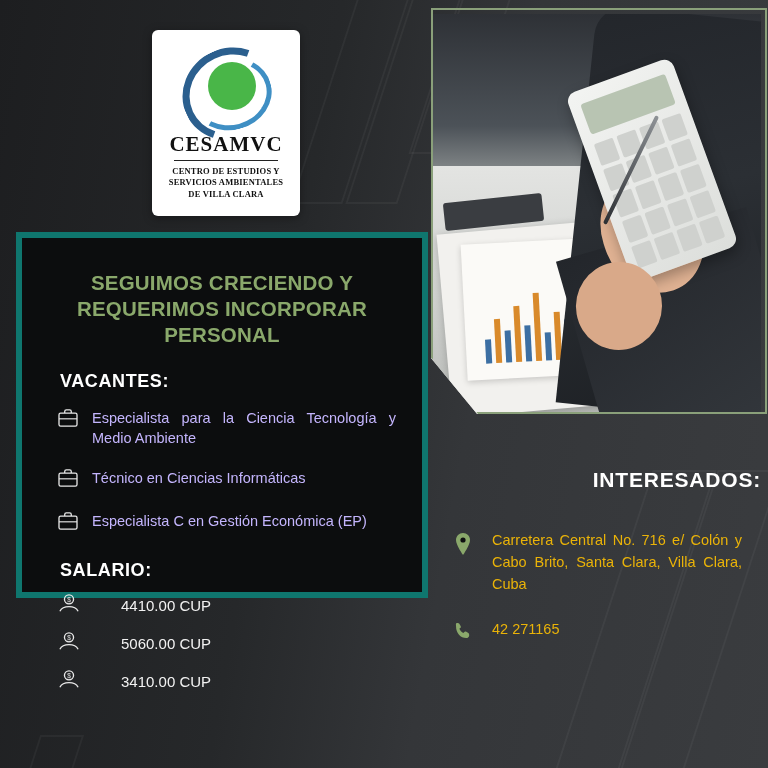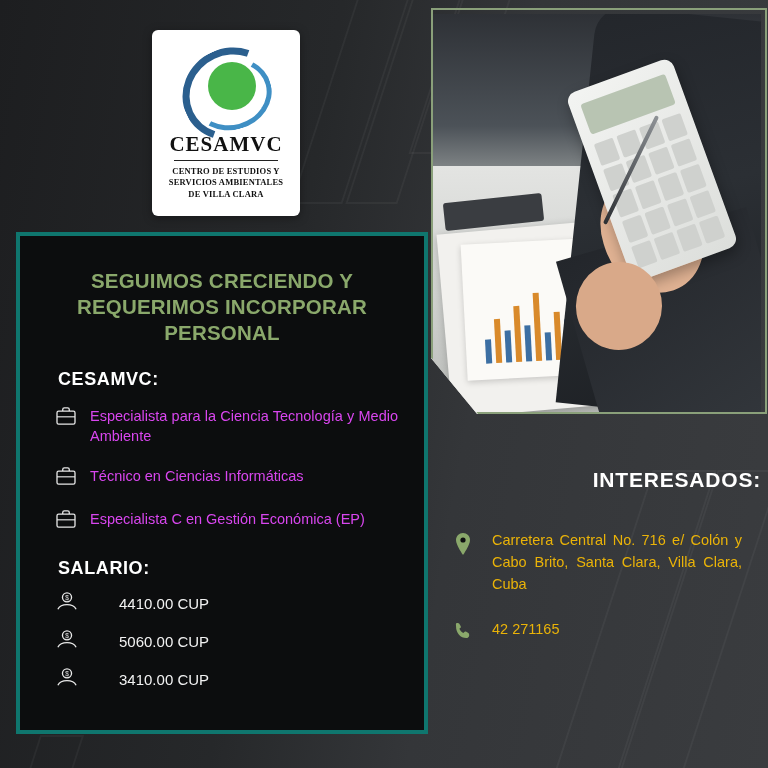--- a/index.html
+++ b/index.html
@@ -208,22 +208,22 @@
   }
   .ph-lap {
     position: absolute; right: -4%; top: 8%; width: 34%; height: 34%;
     background: #cfd2d4; transform: rotate(10deg); border-radius: 4px;
   }
 
   
   .info-box {
     position: absolute;
     left: 16px; top: 232px;
-    width: 412px; height: 502px;
-    border: 4px solid #0f766e;
+    width: 412px; height: 366px;
+    border: 6px solid #0f766e;
     background: #0c0d0e;
     box-sizing: border-box;
     padding: 24px 26px;
   }
   .headline {
     color: #8aa86b;
     text-align: center;
     font-size: 20.5px;
     font-weight: bold;
     line-height: 1.28;
@@ -238,21 +238,21 @@
   }
   .vac-item {
     display: flex;
     align-items: flex-start;
     gap: 14px;
     margin: 0 0 20px 10px;
   }
   .vac-item .txt {
     font-size: 14.5px;
     line-height: 1.4;
-    color: #d946ef;
+    color: #c4b5fd;
     max-width: 330px;
     text-align: justify;
   }
   .icon-briefcase { flex: 0 0 auto; margin-top: 1px; }
   .watermark {
     position: absolute;
     left: 30px; top: 250px;
     font-size: 15px;
     color: #6f6f6f;
   }
@@ -381,21 +381,21 @@
       </div>
       <div class="ph-pen"></div>
       <div class="ph-hand2"></div>
     </div>
     <div class="outline"></div>
   </div>
 
   <div class="info-box">
     <div class="headline">SEGUIMOS CRECIENDO Y REQUERIMOS INCORPORAR PERSONAL</div>
 
-    <div class="sec-title">CESAMVC:</div>
+    <div class="sec-title">VACANTES:</div>
 
     <div class="vac-item">
       <span class="icon-briefcase">
         <svg width="20" height="18" viewBox="0 0 24 22">
             <rect x="1" y="5" width="22" height="16" rx="2" fill="none" stroke="#e8e8e8" stroke-width="1.6"></rect>
             <path d="M8 5V3a2 2 0 0 1 2-2h4a2 2 0 0 1 2 2v2" fill="none" stroke="#e8e8e8" stroke-width="1.6"></path>
             <line x1="1" y1="12" x2="23" y2="12" stroke="#e8e8e8" stroke-width="1.4"></line>
           </svg>
       </span>
       <span class="txt">Especialista para la Ciencia Tecnología y Medio Ambiente</span>

